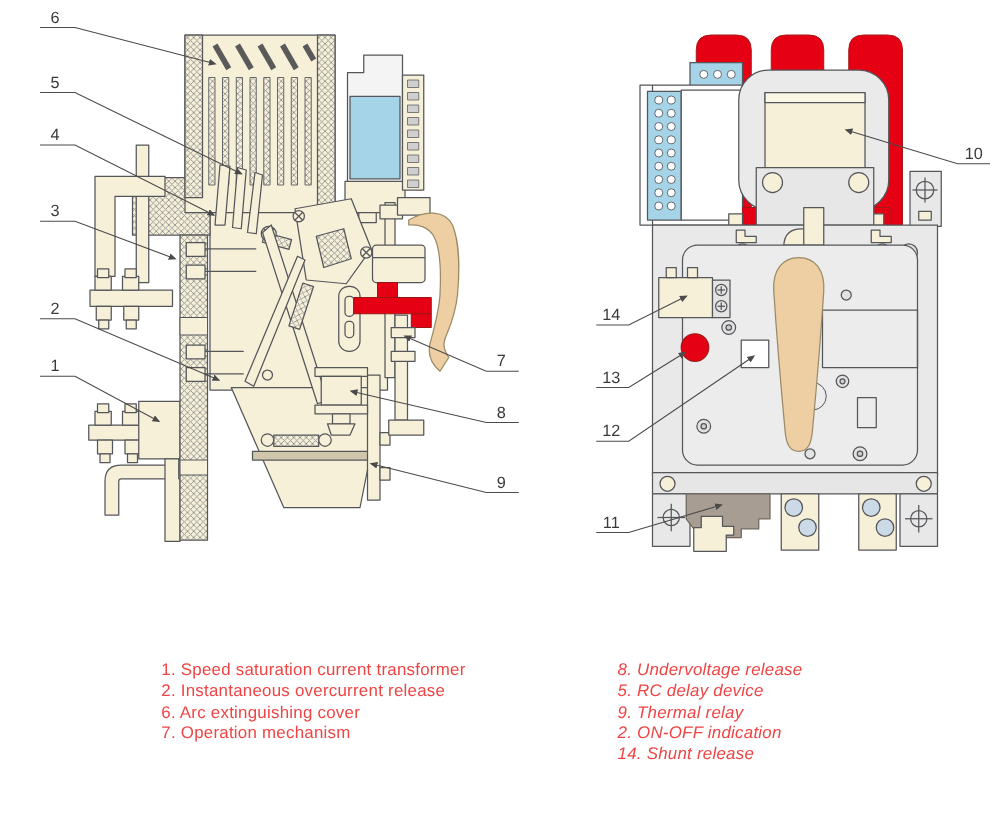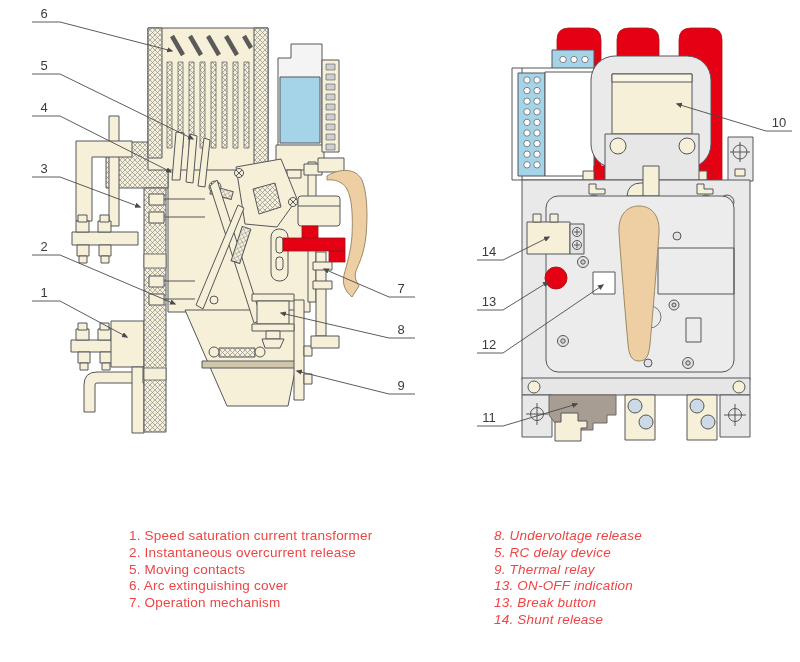--- a/index.html
+++ b/index.html
@@ -357,24 +357,22 @@
     <text class="callout" x="489" y="256">14</text>
     <text class="callout" x="489" y="306">13</text>
     <text class="callout" x="489" y="349">12</text>
     <text class="callout" x="489" y="422">11</text>
   </g>
 </svg>
 
 <div class="legend-col left">
   <div>1. Speed saturation current transformer</div>
   <div>2. Instantaneous overcurrent release</div>
-  <div>5. Moving contacts</div>
   <div>6. Arc extinguishing cover</div>
   <div>7. Operation mechanism</div>
 </div>
 <div class="legend-col right">
   <div>8. Undervoltage release</div>
   <div>5. RC delay device</div>
   <div>9. Thermal relay</div>
-  <div>13. ON-OFF indication</div>
-  <div>13. Break button</div>
+  <div>2. ON-OFF indication</div>
   <div>14. Shunt release</div>
 </div>
 
 </body></html>

